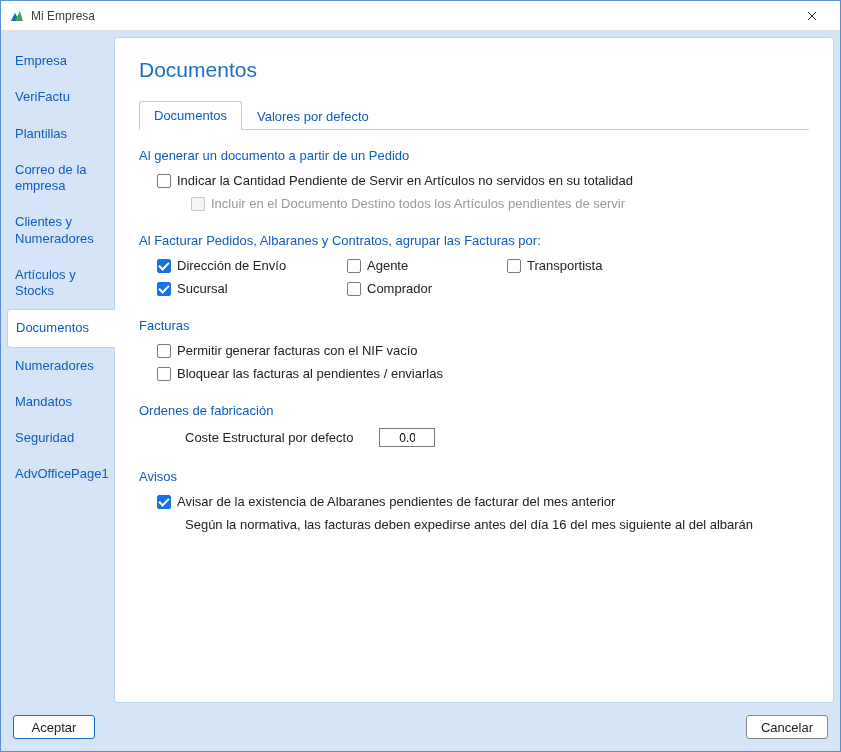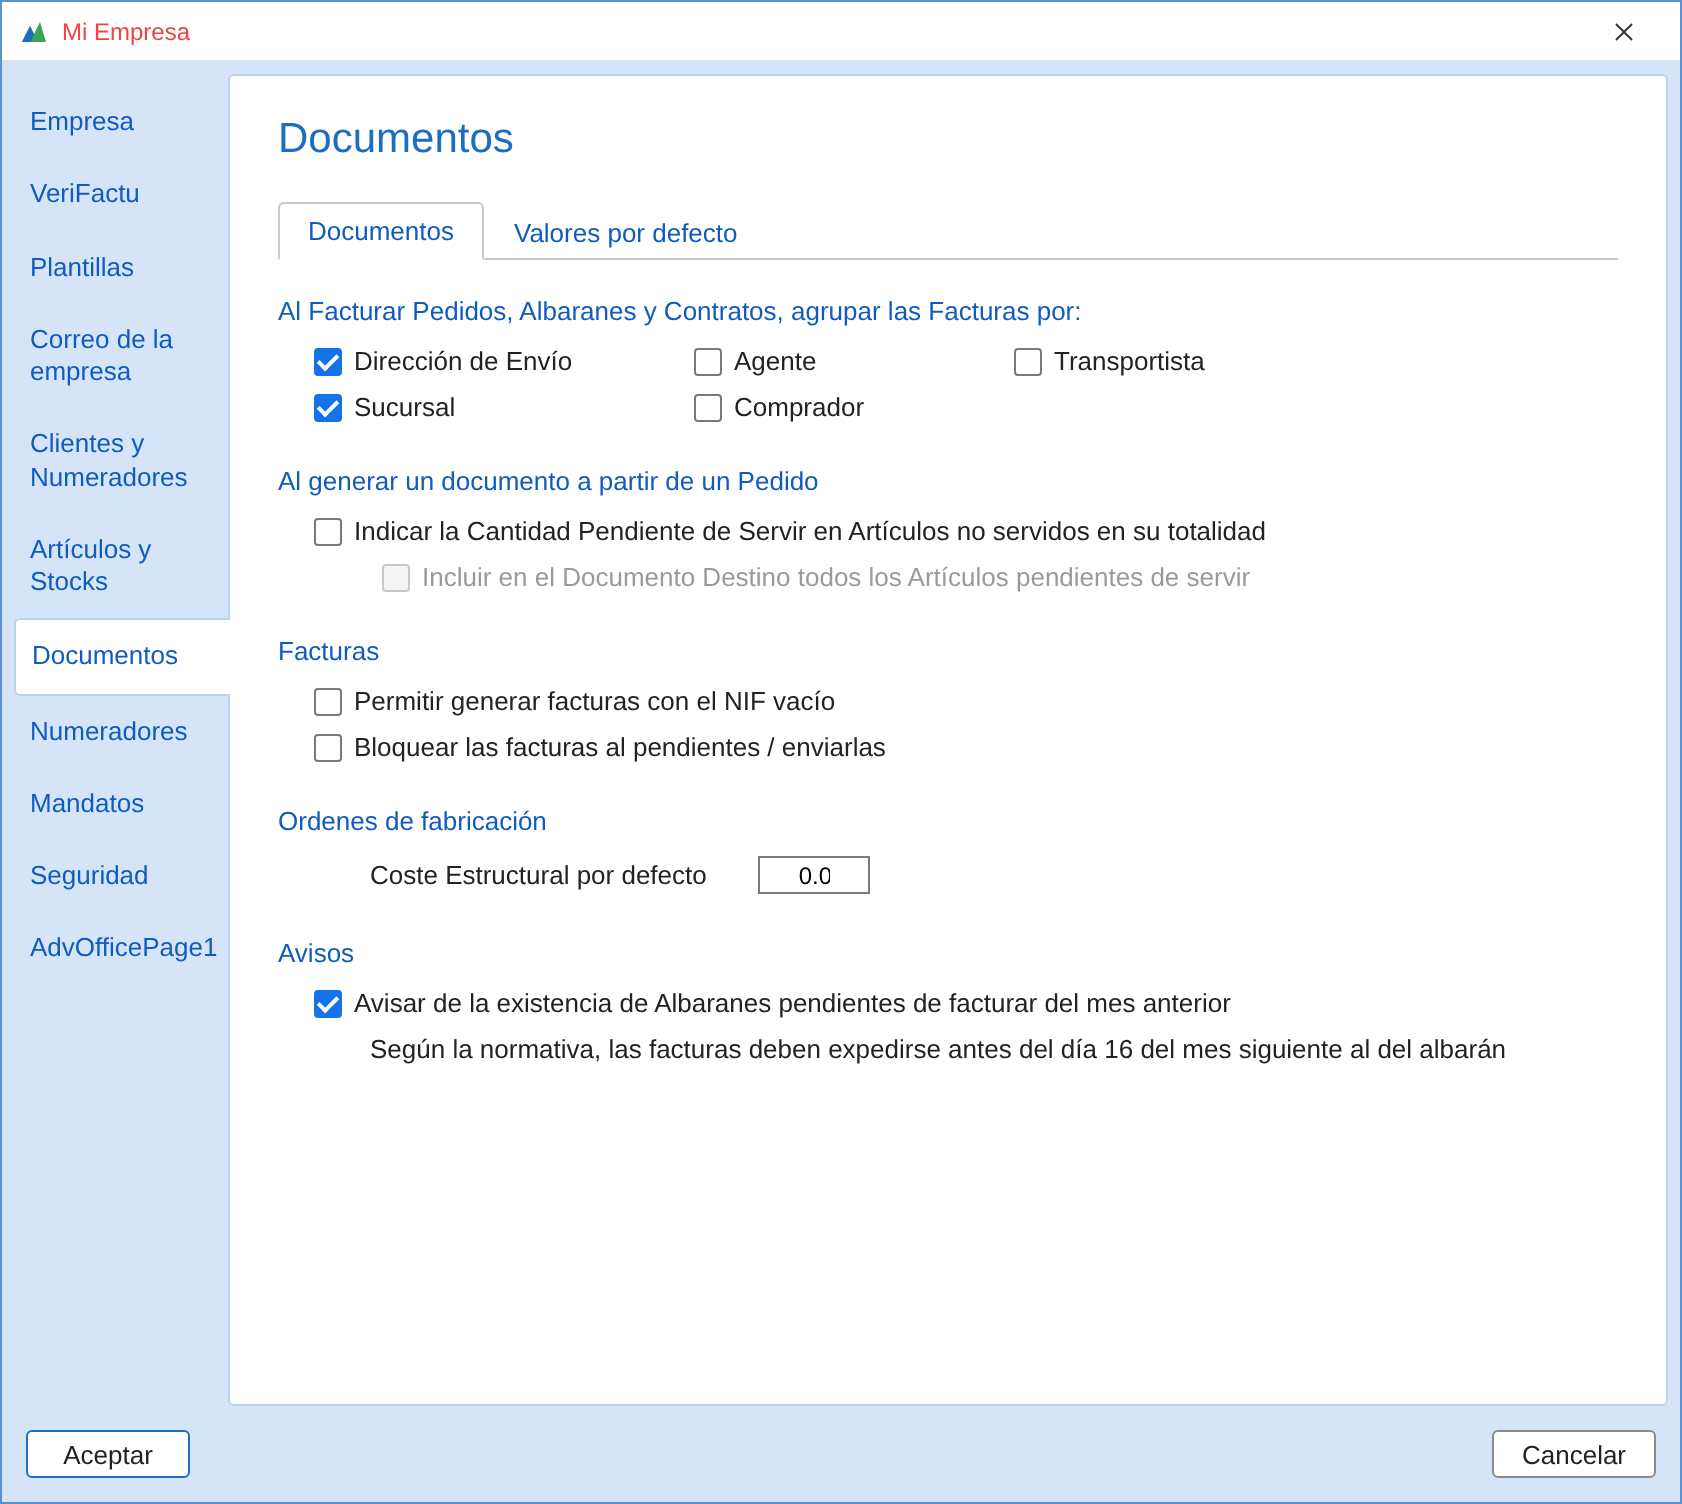--- a/index.html
+++ b/index.html
@@ -1,21 +1,21 @@
 <!DOCTYPE html>
 <html><head>
 <meta charset="utf-8">
 <style>
   * { box-sizing: border-box; font-family: "Segoe UI", Tahoma, sans-serif; }
   body { margin: 0; background: #fff; width: 841px; height: 752px; overflow: hidden; }
   .window { width: 841px; height: 752px; border: 1px solid #5a8fd6; background: #d5e5f7; position: relative; display: flex; flex-direction: column; }
   .titlebar { height: 30px; background: #fff; border-bottom: 1px solid #e0e0e0; display: flex; align-items: center; padding: 0 8px; }
   .titlebar .app-icon { width: 16px; height: 16px; margin-right: 6px; position: relative; }
   .titlebar .app-icon svg { display: block; }
-  .titlebar .title { font-size: 12px; color: #ef4444; }
+  .titlebar .title { font-size: 12px; color: #404040; }
   .titlebar .close { margin-left: auto; width: 40px; height: 30px; display: flex; align-items: center; justify-content: center; color: #555; cursor: pointer; }
   .body-area { flex: 1; display: flex; flex-direction: column; background: #d5e5f7; }
   .main-row { flex: 1; display: flex; padding: 6px 6px 0 0; min-height: 0; }
   .sidebar { width: 113px; padding: 6px 0 0 6px; }
   .sidebar-item { font-size: 13px; color: #0f5bbf; padding: 10px 8px; cursor: pointer; line-height: 1.25; }
   .sidebar-item.active { background: #fff; border: 1px solid #bcd3ec; border-right: none; border-radius: 3px 0 0 3px; margin-right: -1px; position: relative; z-index: 2; }
   .content { flex: 1; background: #fff; border: 1px solid #bcd3ec; border-radius: 3px; padding: 20px 24px 12px 24px; position: relative; overflow: hidden; }
   .page-title { font-size: 21px; color: #1b6ec2; font-weight: 400; margin: 0 0 18px 0; }
   .tabs { display: flex; align-items: flex-end; border-bottom: 1px solid #c9c9c9; margin-bottom: 18px; }
   .tab { font-size: 13px; color: #0f5bbf; padding: 6px 14px 6px 14px; cursor: pointer; border: 1px solid transparent; border-bottom: none; position: relative; top: 1px; }
@@ -79,20 +79,34 @@
 
       <div class="content">
         <h1 class="page-title">Documentos</h1>
 
         <div class="tabs">
           <div class="tab active"><span>Documentos</span></div>
           <div class="tab"><span>Valores por defecto</span></div>
         </div>
 
         <div class="section">
+          <div class="section-title">Al generar un documento a partir de un Pedido</div>
+          <div class="vert-stack indent-1">
+            <label class="chk-row">
+              <span class="chk"></span>
+              <span>Indicar la Cantidad Pendiente de Servir en Artículos no servidos en su totalidad</span>
+            </label>
+            <label class="chk-row indent-2" style="padding-left:34px;">
+              <span class="chk disabled"></span>
+              <span class="disabled-label">Incluir en el Documento Destino todos los Artículos pendientes de servir</span>
+            </label>
+          </div>
+        </div>
+
+        <div class="section">
           <div class="section-title">Al Facturar Pedidos, Albaranes y Contratos, agrupar las Facturas por:</div>
           <div class="grid-group">
             <label class="chk-row">
               <span class="chk checked"></span>
               <span>Dirección de Envío</span>
             </label>
             <label class="chk-row">
               <span class="chk"></span>
               <span>Agente</span>
             </label>
@@ -100,34 +114,20 @@
               <span class="chk"></span>
               <span>Transportista</span>
             </label>
             <label class="chk-row">
               <span class="chk checked"></span>
               <span>Sucursal</span>
             </label>
             <label class="chk-row">
               <span class="chk"></span>
               <span>Comprador</span>
-            </label>
-          </div>
-        </div>
-
-        <div class="section">
-          <div class="section-title">Al generar un documento a partir de un Pedido</div>
-          <div class="vert-stack indent-1">
-            <label class="chk-row">
-              <span class="chk"></span>
-              <span>Indicar la Cantidad Pendiente de Servir en Artículos no servidos en su totalidad</span>
-            </label>
-            <label class="chk-row indent-2" style="padding-left:34px;">
-              <span class="chk disabled"></span>
-              <span class="disabled-label">Incluir en el Documento Destino todos los Artículos pendientes de servir</span>
             </label>
           </div>
         </div>
 
         <div class="section">
           <div class="section-title">Facturas</div>
           <div class="vert-stack indent-1">
             <label class="chk-row">
               <span class="chk"></span>
               <span>Permitir generar facturas con el NIF vacío</span>

